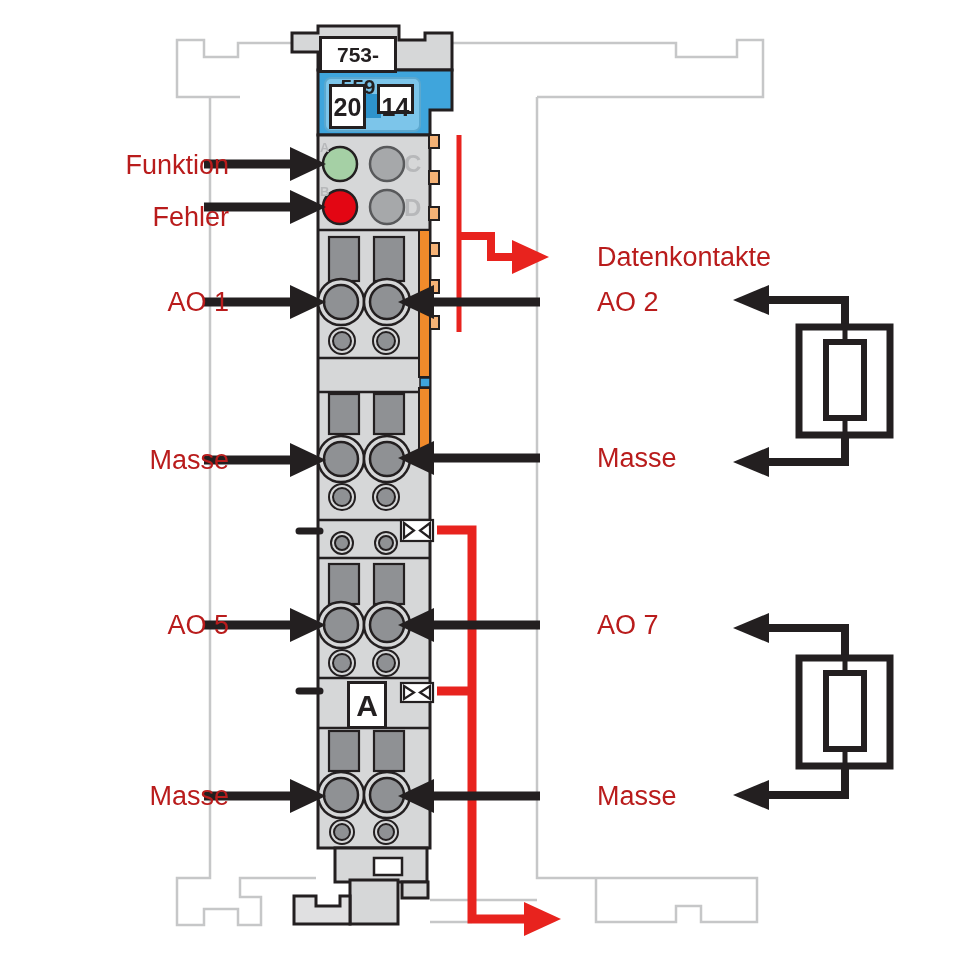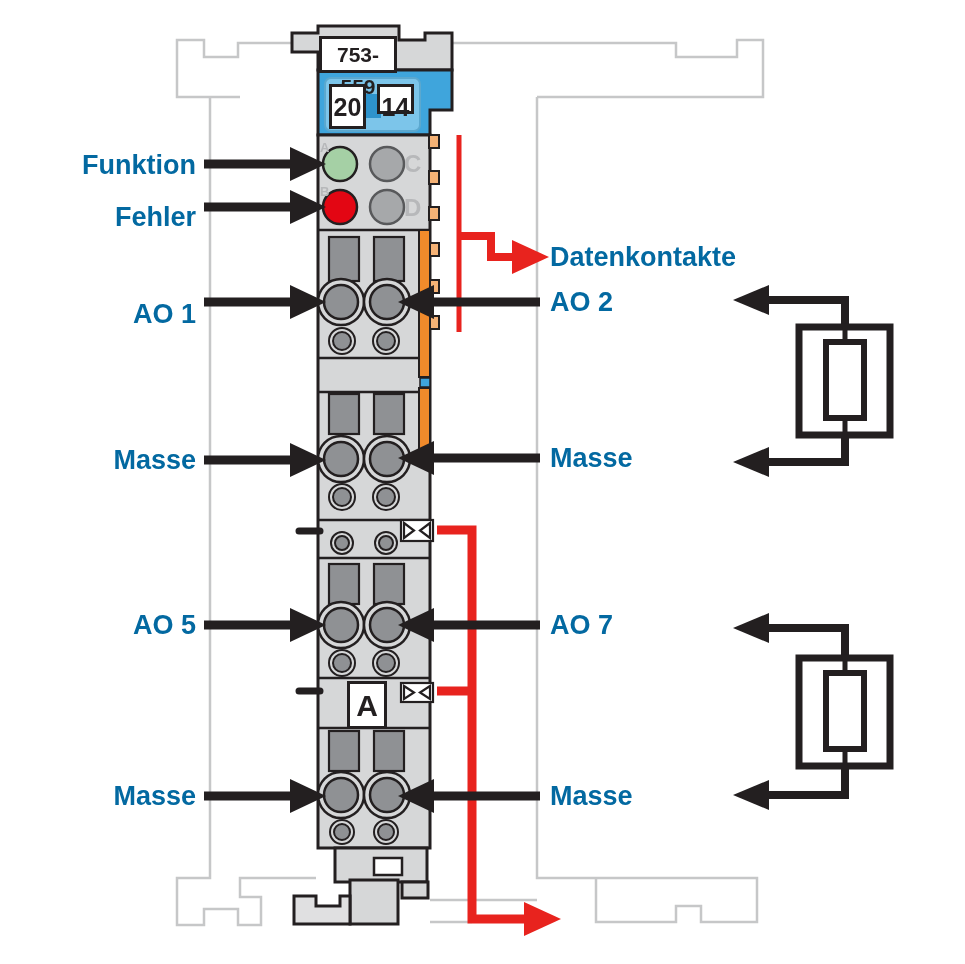--- a/index.html
+++ b/index.html
@@ -1,22 +1,22 @@
 <!DOCTYPE html>
 <html><head>
 <meta charset="utf-8">
 <style>
   html,body{margin:0;padding:0;background:#ffffff;}
   #stage{position:relative;width:965px;height:964px;background:#ffffff;overflow:hidden;
          font-family:"Liberation Sans",sans-serif;}
   #art{position:absolute;left:0;top:0;z-index:1;}
-  .lab{position:absolute;z-index:3;font-weight:bold;font-size:27px;color:#0369a1;
-       line-height:30px;white-space:nowrap;}
+  .lab{position:absolute;z-index:3;font-weight:normal;font-size:27px;color:#b91c1c;
+       line-height:30px;white-space:nowrap;margin-left:33px;}
   .lab-left{left:0;width:196px;text-align:right;}
-  .lab-right{left:550px;text-align:right;}
+  .lab-right{left:564px;text-align:right;}
   .pbox{position:absolute;z-index:3;box-sizing:border-box;background:#ffffff;
         border:3px solid #231f20;text-align:center;font-weight:bold;color:#231f20;}
   .ledletter{position:absolute;z-index:3;font-weight:bold;color:#b7b8ba;}
 </style>
 </head>
 <body>
 
 <div id="stage">
 
 <svg id="art" width="965" height="964" viewBox="0 0 965 964">
@@ -186,21 +186,21 @@
     <rect x="799" y="658" width="91" height="108" stroke-width="7"></rect>
     <path d="M845,658 V673 M845,749 V766" stroke-width="5"></path>
     <rect x="826" y="673" width="38" height="76" stroke-width="6"></rect>
     <path d="M845,766 V795 H762" stroke-width="8"></path>
     <polygon points="769,780 769,810 733,795" fill="#231f20" stroke="none"></polygon>
   </g>
 </svg>
 
   <div class="lab lab-left" style="top:150px">Funktion</div>
   <div class="lab lab-left" style="top:202px">Fehler</div>
-  <div class="lab lab-left" style="top:299px">AO 1</div>
+  <div class="lab lab-left" style="top:287px">AO 1</div>
   <div class="lab lab-left" style="top:445px">Masse</div>
   <div class="lab lab-left" style="top:610px">AO 5</div>
   <div class="lab lab-left" style="top:781px">Masse</div>
 
   <div class="lab lab-right" style="top:242px">Datenkontakte</div>
   <div class="lab lab-right" style="top:287px">AO 2</div>
   <div class="lab lab-right" style="top:443px">Masse</div>
   <div class="lab lab-right" style="top:610px">AO 7</div>
   <div class="lab lab-right" style="top:781px">Masse</div>
 

